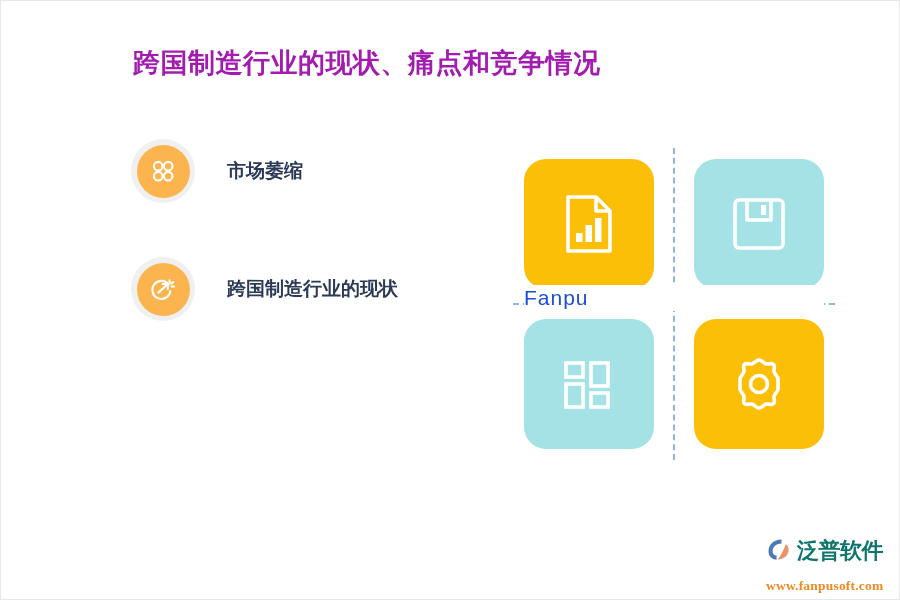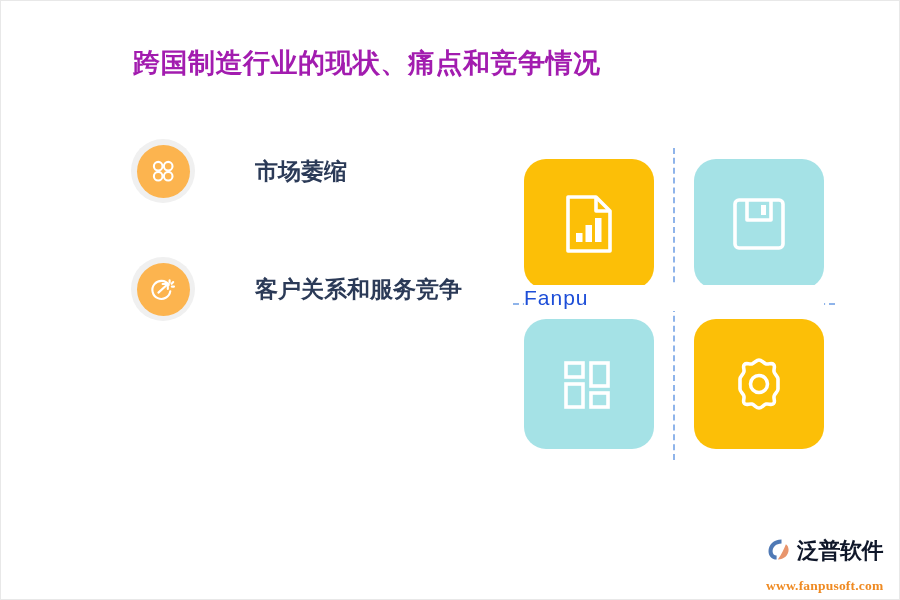--- a/index.html
+++ b/index.html
@@ -60,23 +60,23 @@
   .feature-icon-disc {
     width: 53px;
     height: 53px;
     border-radius: 50%;
     display: flex;
     align-items: center;
     justify-content: center;
   }
   .feature-icon-disc svg { display: block; }
   .feature-label {
-    margin-left: 60px;
+    margin-left: 32px;
     font-family: "Liberation Serif", "DejaVu Serif", serif;
-    font-size: 23px;
+    font-size: 19px;
     font-weight: 700;
     color: #2b3a57;
     white-space: nowrap;
   }
 
   
   #tile-grid {
     position: absolute;
     left: 523px;
     top: 158px;
@@ -141,21 +141,21 @@
     display: flex;
     align-items: center;
     height: 32px;
   }
   .brand-mark { flex: 0 0 auto; }
   .brand-name {
     margin-left: 3px;
     font-family: "Liberation Sans", "DejaVu Sans", sans-serif;
     font-size: 22px;
     font-weight: 700;
-    color: #0f172a;
+    color: #0f766e;
     letter-spacing: -0.5px;
     white-space: nowrap;
   }
   .brand-url {
     margin-top: 11px;
     font-family: "Liberation Serif", "DejaVu Serif", serif;
     font-size: 13.5px;
     font-weight: 700;
     color: #ef8a22;
     letter-spacing: 0.2px;
@@ -196,21 +196,21 @@
               <path d="M21.8 11.8 A9 9 0 1 0 23.3 18.2" fill="none" stroke="#ffffff" stroke-width="2.1" stroke-linecap="round"></path>
               <path d="M11.4 19.6 L20.6 11.2" fill="none" stroke="#ffffff" stroke-width="2.1" stroke-linecap="round"></path>
               <path d="M15.6 11.0 H20.8 V16.0" fill="none" stroke="#ffffff" stroke-width="2.1" stroke-linecap="round" stroke-linejoin="round"></path>
               <path d="M22.6 7.4 V9.8" fill="none" stroke="#ffffff" stroke-width="2.1" stroke-linecap="round"></path>
               <path d="M26.2 9.0 L24.6 10.8" fill="none" stroke="#ffffff" stroke-width="2.1" stroke-linecap="round"></path>
               <path d="M27.0 13.6 H24.8" fill="none" stroke="#ffffff" stroke-width="2.1" stroke-linecap="round"></path>
             </svg>
           </span>
         </div>
       </div>
-      <span class="feature-label">客户关系和服务竞争</span>
+      <span class="feature-label">跨国制造行业的现状</span>
     </div>
 
   </div>
 
   <div id="tile-grid">
 
     <div class="crosshair-v"></div>
     <div class="crosshair-h"></div>
 
     <div class="tile tile-tl" style="background:#fcbf07;">

